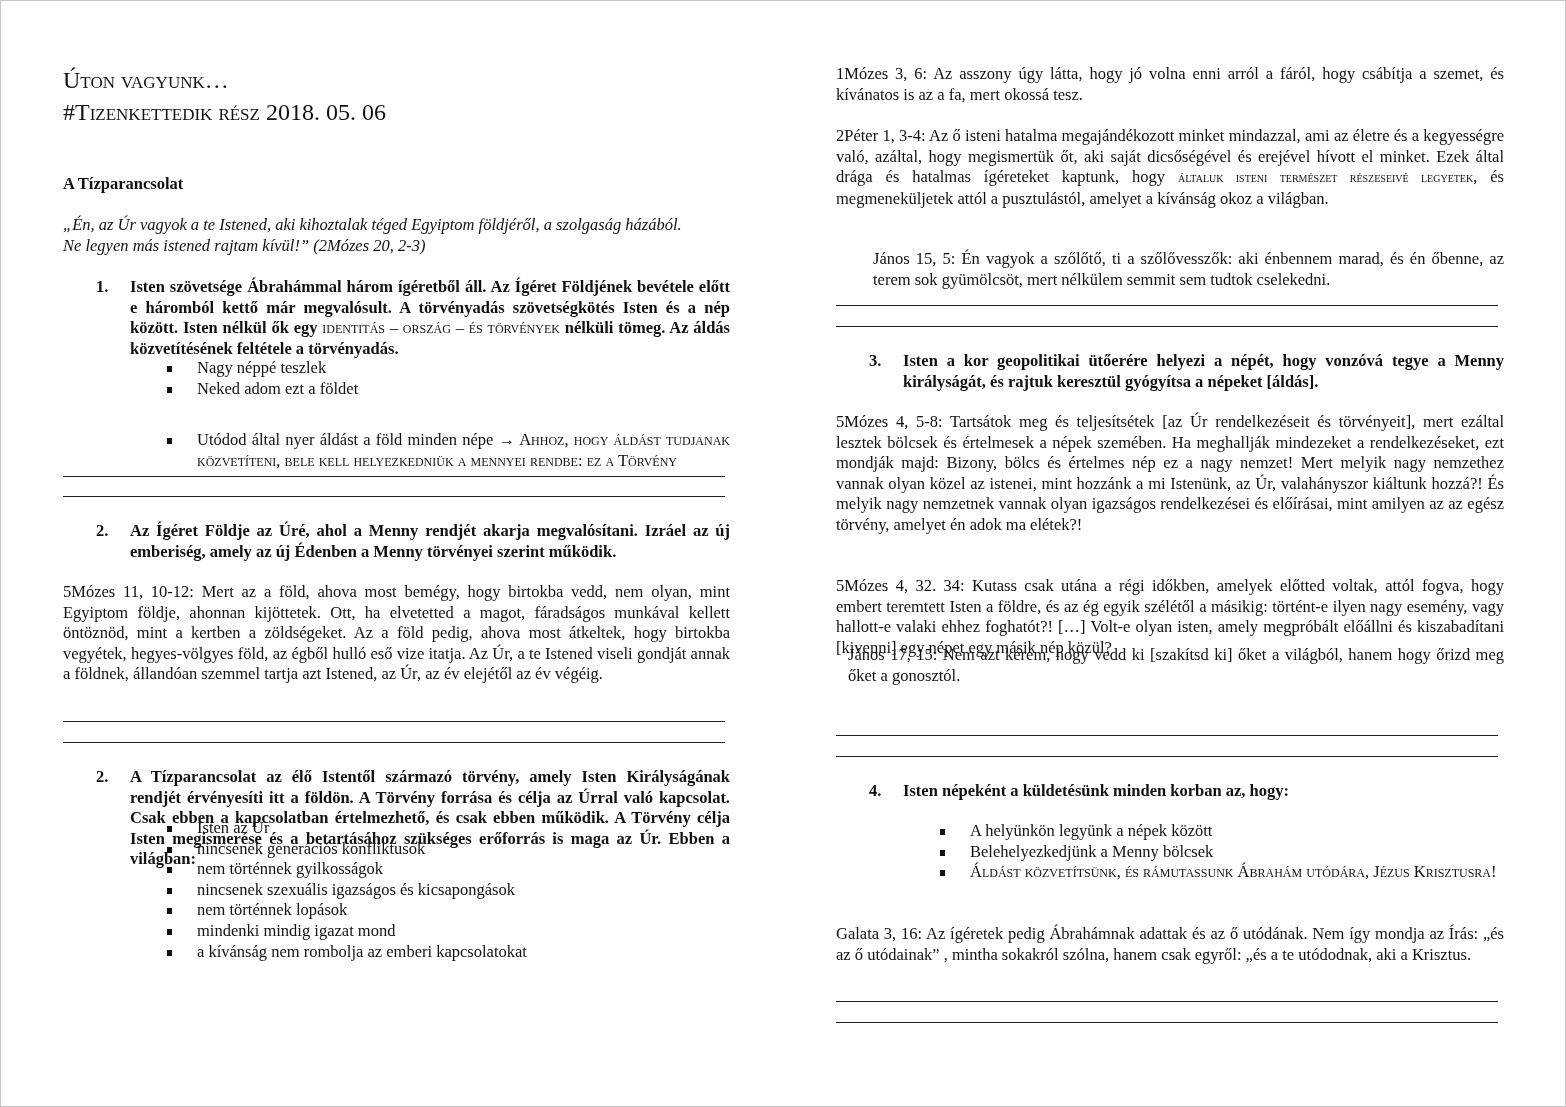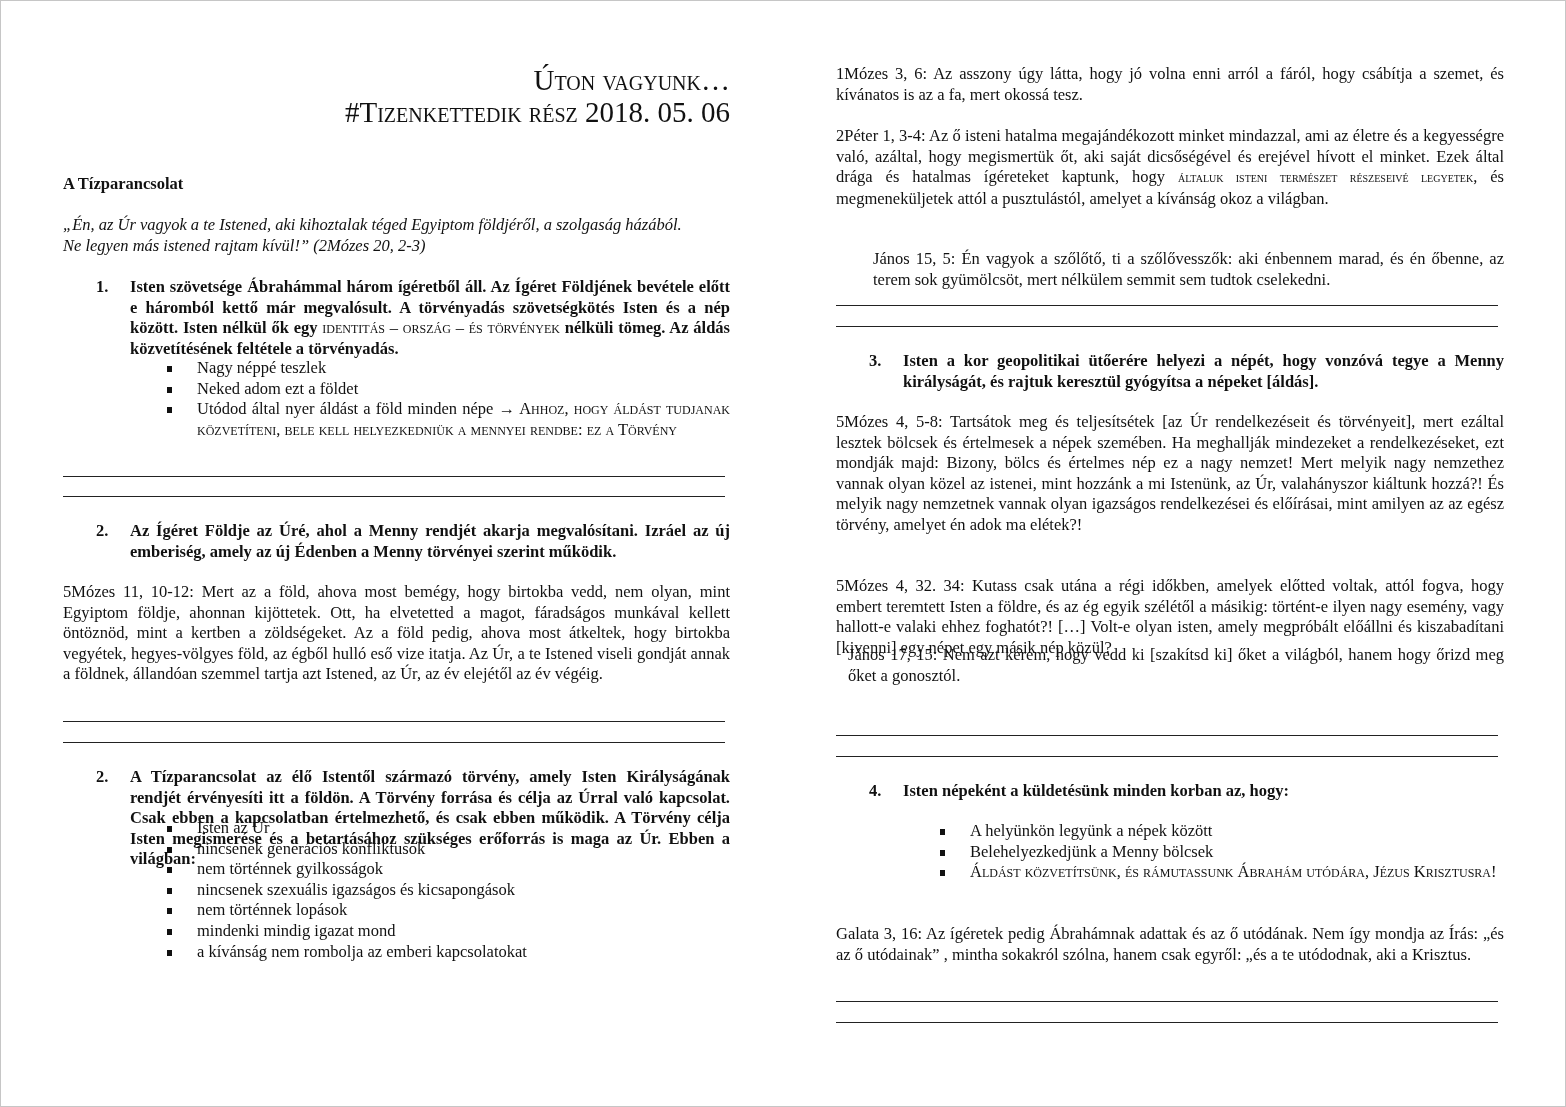--- a/index.html
+++ b/index.html
@@ -13,21 +13,21 @@
     border: 1px solid #c6c6c6;
   }
   .col {
     position: absolute; top: 0;
     font-size: 16.5px; line-height: 20.6px;
   }
   .col-left { left: 63px; width: 667px; }
   .col-right { left: 836px; width: 668px; }
   .title {
     position: absolute; left: 63px; width: 667px; top: 64px;
-    text-align: right; font-size: 29px; line-height: 32px;
+    text-align: left; font-size: 24px; line-height: 32px;
     font-variant: small-caps;
   }
   .abs { position: absolute; left: 0; right: 0; }
   p { margin: 0; }
   .just { text-align: justify; }
   b { font-weight: normal; }
   .sc { font-variant: small-caps; }
   .numitem { position: absolute; left: 0; right: 0; }
   .numitem .num { position: absolute; left: 33px; top: 0; font-weight: bold; }
   .numitem .txt { margin-left: 67px; font-weight: bold; text-align: justify; }
@@ -60,21 +60,21 @@
   </div>
 
   <div class="numitem" style="top:277px;">
     <span class="num">1.</span>
     <p class="txt"><span>Isten szövetsége Ábrahámmal három ígéretből áll. Az Ígéret Földjének bevétele előtt e háromból kettő már megvalósult. A törvényadás szövetségkötés Isten és a nép között. Isten nélkül ők egy </span><span class="sc" style="font-weight:normal;">identitás – ország – és törvények</span><span> nélküli tömeg. Az áldás közvetítésének feltétele a törvényadás.</span></p>
   </div>
 
   <ul class="sq abs" style="top:358px;">
     <li><span class="bullet"></span><span>Nagy néppé teszlek</span></li>
     <li><span class="bullet"></span><span>Neked adom ezt a földet</span></li>
-    <li class="just" style="text-align:justify;"><span class="bullet"></span><span>Utódod által nyer áldást a föld minden népe </span><b>→</b><b class="sc"> Ahhoz, hogy áldást tudjanak közvetíteni, bele kell helyezkedniük a mennyei rendbe: ez a Törvény</b></li>
+    <li class="just" style="text-align:justify;margin-top:31px;"><span class="bullet"></span><span>Utódod által nyer áldást a föld minden népe </span><b>→</b><b class="sc"> Ahhoz, hogy áldást tudjanak közvetíteni, bele kell helyezkedniük a mennyei rendbe: ez a Törvény</b></li>
   </ul>
 
   <div class="rule" style="top:476px;"></div>
   <div class="rule" style="top:496px;"></div>
 
   <div class="numitem" style="top:521px;">
     <span class="num">2.</span>
     <p class="txt">Az Ígéret Földje az Úré, ahol a Menny rendjét akarja megvalósítani. Izráel az új emberiség, amely az új Édenben a Menny törvényei szerint működik.</p>
   </div>
 

